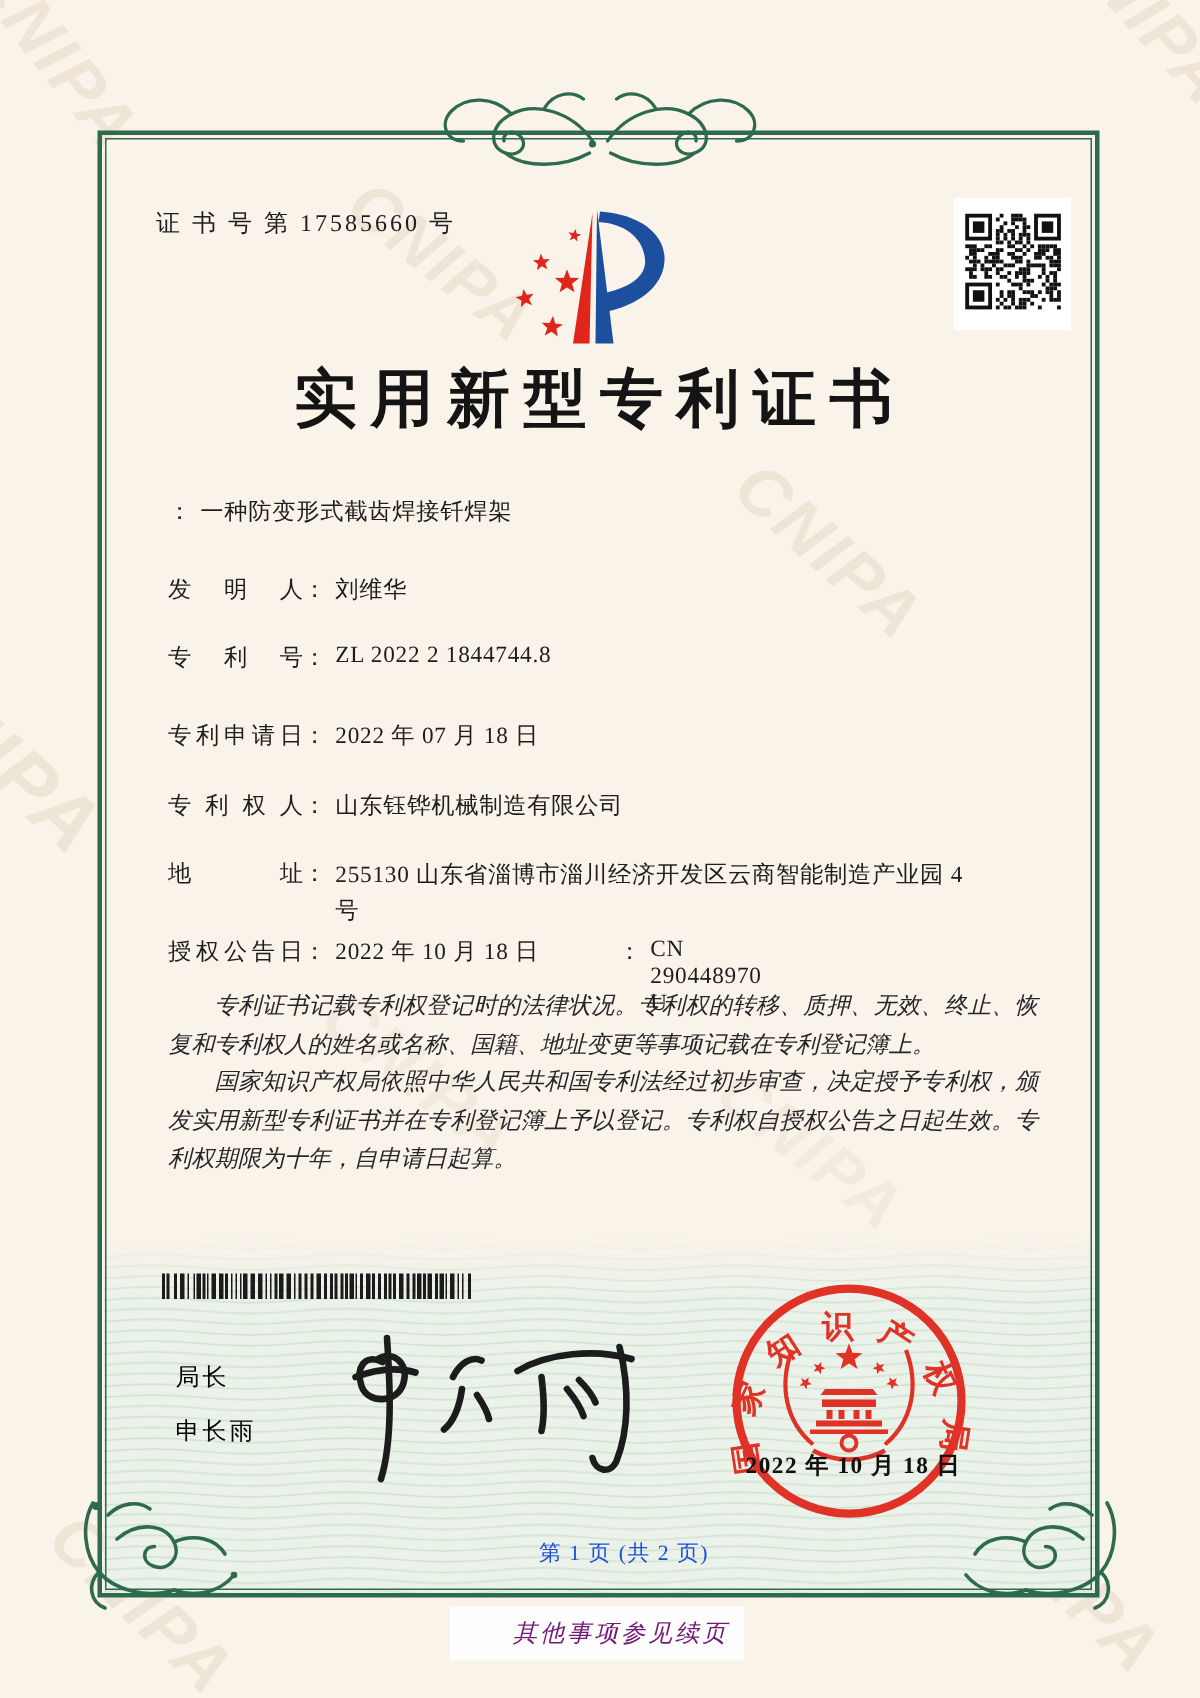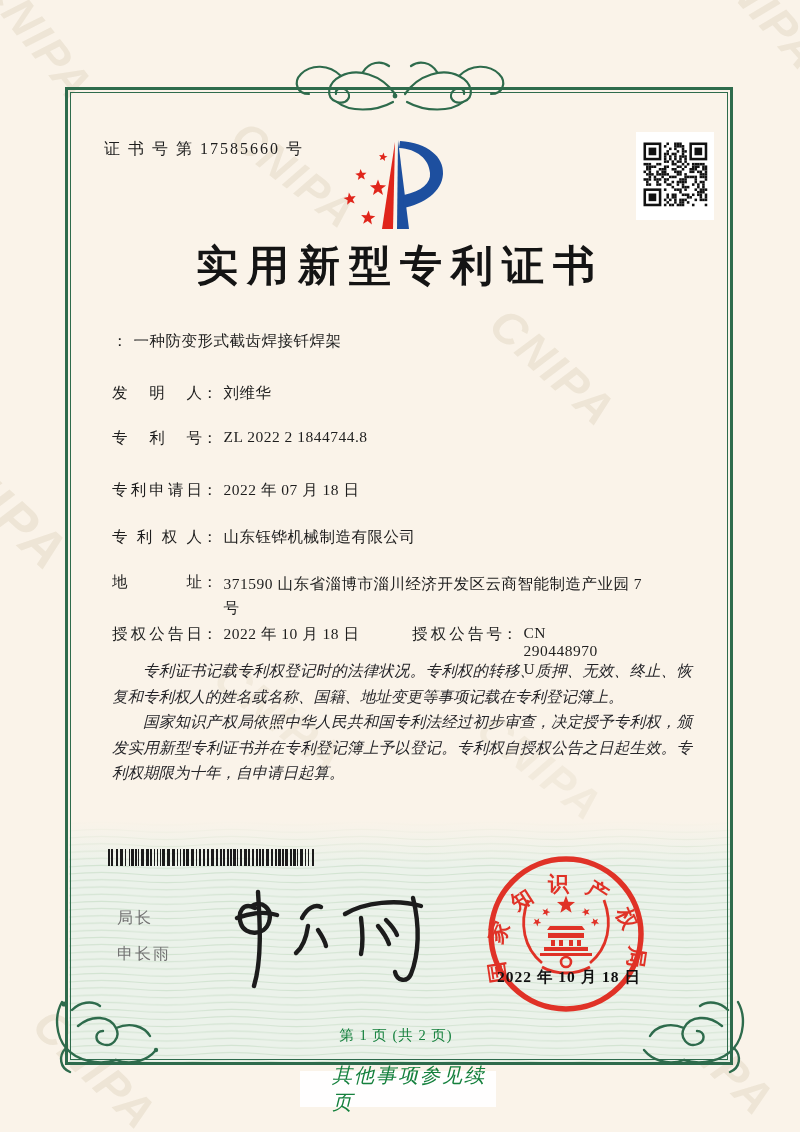--- a/index.html
+++ b/index.html
@@ -50,32 +50,32 @@
   .body-text{
     position:absolute; left:112px; top:658px; width:580px;
     font-size:15.5px; line-height:25.5px; text-align:justify;
     font-style:italic; color:#26262a;
   }
   .body-text p{margin:0; text-indent:2em;}
   
   .barcode{position:absolute; left:108px; top:849px; width:214px; height:17px; display:flex; align-items:stretch;}
   .barcode div{background:#1b1b1b; flex:none;}
   .signer{position:absolute; left:117px; font-size:16px;
-    font-family:"Liberation Sans","DejaVu Sans",sans-serif; color:#737373; letter-spacing:2px;}
+    font-family:"Liberation Sans","DejaVu Sans",sans-serif; color:#000000; letter-spacing:2px;}
   .sig-svg{position:absolute; left:225px; top:878px;}
   .seal{position:absolute; left:482px; top:850px;}
   .seal-date{position:absolute; left:497px; top:967px; width:160px; font-size:15.5px;
     font-weight:700; color:#101010; letter-spacing:1px; white-space:nowrap;}
   .page-no{position:absolute; left:65px; top:1026px; width:662px; text-align:center;
-    font-size:14.5px; color:#15803d; letter-spacing:1px;}
+    font-size:14.5px; color:#1d4ed8; letter-spacing:1px;padding-left:20px;}
   .cont-box{
     position:absolute; left:300px; top:1071px; width:196px; height:36px;
     background:rgba(255,255,255,.92); display:flex; align-items:center; justify-content:center;
   }
-  .cont-text{font-size:20px; font-style:italic; color:#15803d; letter-spacing:2px;margin-left:32px;}
+  .cont-text{font-size:16px; font-style:italic; color:#701a75; letter-spacing:2px;margin-left:32px;}
 </style>
 </head>
 <body>
 
 <div class="page">
 
   <div class="wm" style="left:-38px; top:8px; font-size:46px; transform:rotate(52deg);">CNIPA</div>
   <div class="wm" style="left:688px; top:-20px; font-size:46px; transform:rotate(48deg);">CNIPA</div>
   <div class="wm" style="left:222px; top:150px; font-size:44px; transform:rotate(38deg);">CNIPA</div>
   <div class="wm" style="left:478px; top:340px; font-size:46px; transform:rotate(42deg);">CNIPA</div>
@@ -408,28 +408,27 @@
       <span class="fvalue">2022 年 07 月 18 日</span>
     </div>
     <div class="frow" style="top:196px;">
       <span class="flabel">专利权人</span>
         <span class="fcolon">：</span>
       <span class="fvalue">山东钰铧机械制造有限公司</span>
     </div>
     <div class="frow" style="top:241px;">
       <span class="flabel">地址</span>
         <span class="fcolon">：</span>
-      <span class="fvalue addr-val">371590 山东省淄博市淄川经济开发区云商智能制造产业园 7 号</span>
+      <span class="fvalue addr-val">255130 山东省淄博市淄川经济开发区云商智能制造产业园 4 号</span>
     </div>
     <div class="frow" style="top:293px;">
       <span class="flabel">授权公告日</span>
         <span class="fcolon">：</span>
       <span class="fvalue">2022 年 10 月 18 日</span>
       <span class="grant2">
-        <span class="flabel">授权公告号</span>
           <span class="fcolon">：</span>
         <span class="fvalue">CN 290448970 U</span>
       </span>
     </div>
   </div>
 
   <div class="body-text">
     <p>专利证书记载专利权登记时的法律状况。专利权的转移、质押、无效、终止、恢复和专利权人的姓名或名称、国籍、地址变更等事项记载在专利登记簿上。</p>
     <p>国家知识产权局依照中华人民共和国专利法经过初步审查，决定授予专利权，颁发实用新型专利证书并在专利登记簿上予以登记。专利权自授权公告之日起生效。专利权期限为十年，自申请日起算。</p>
   </div>

